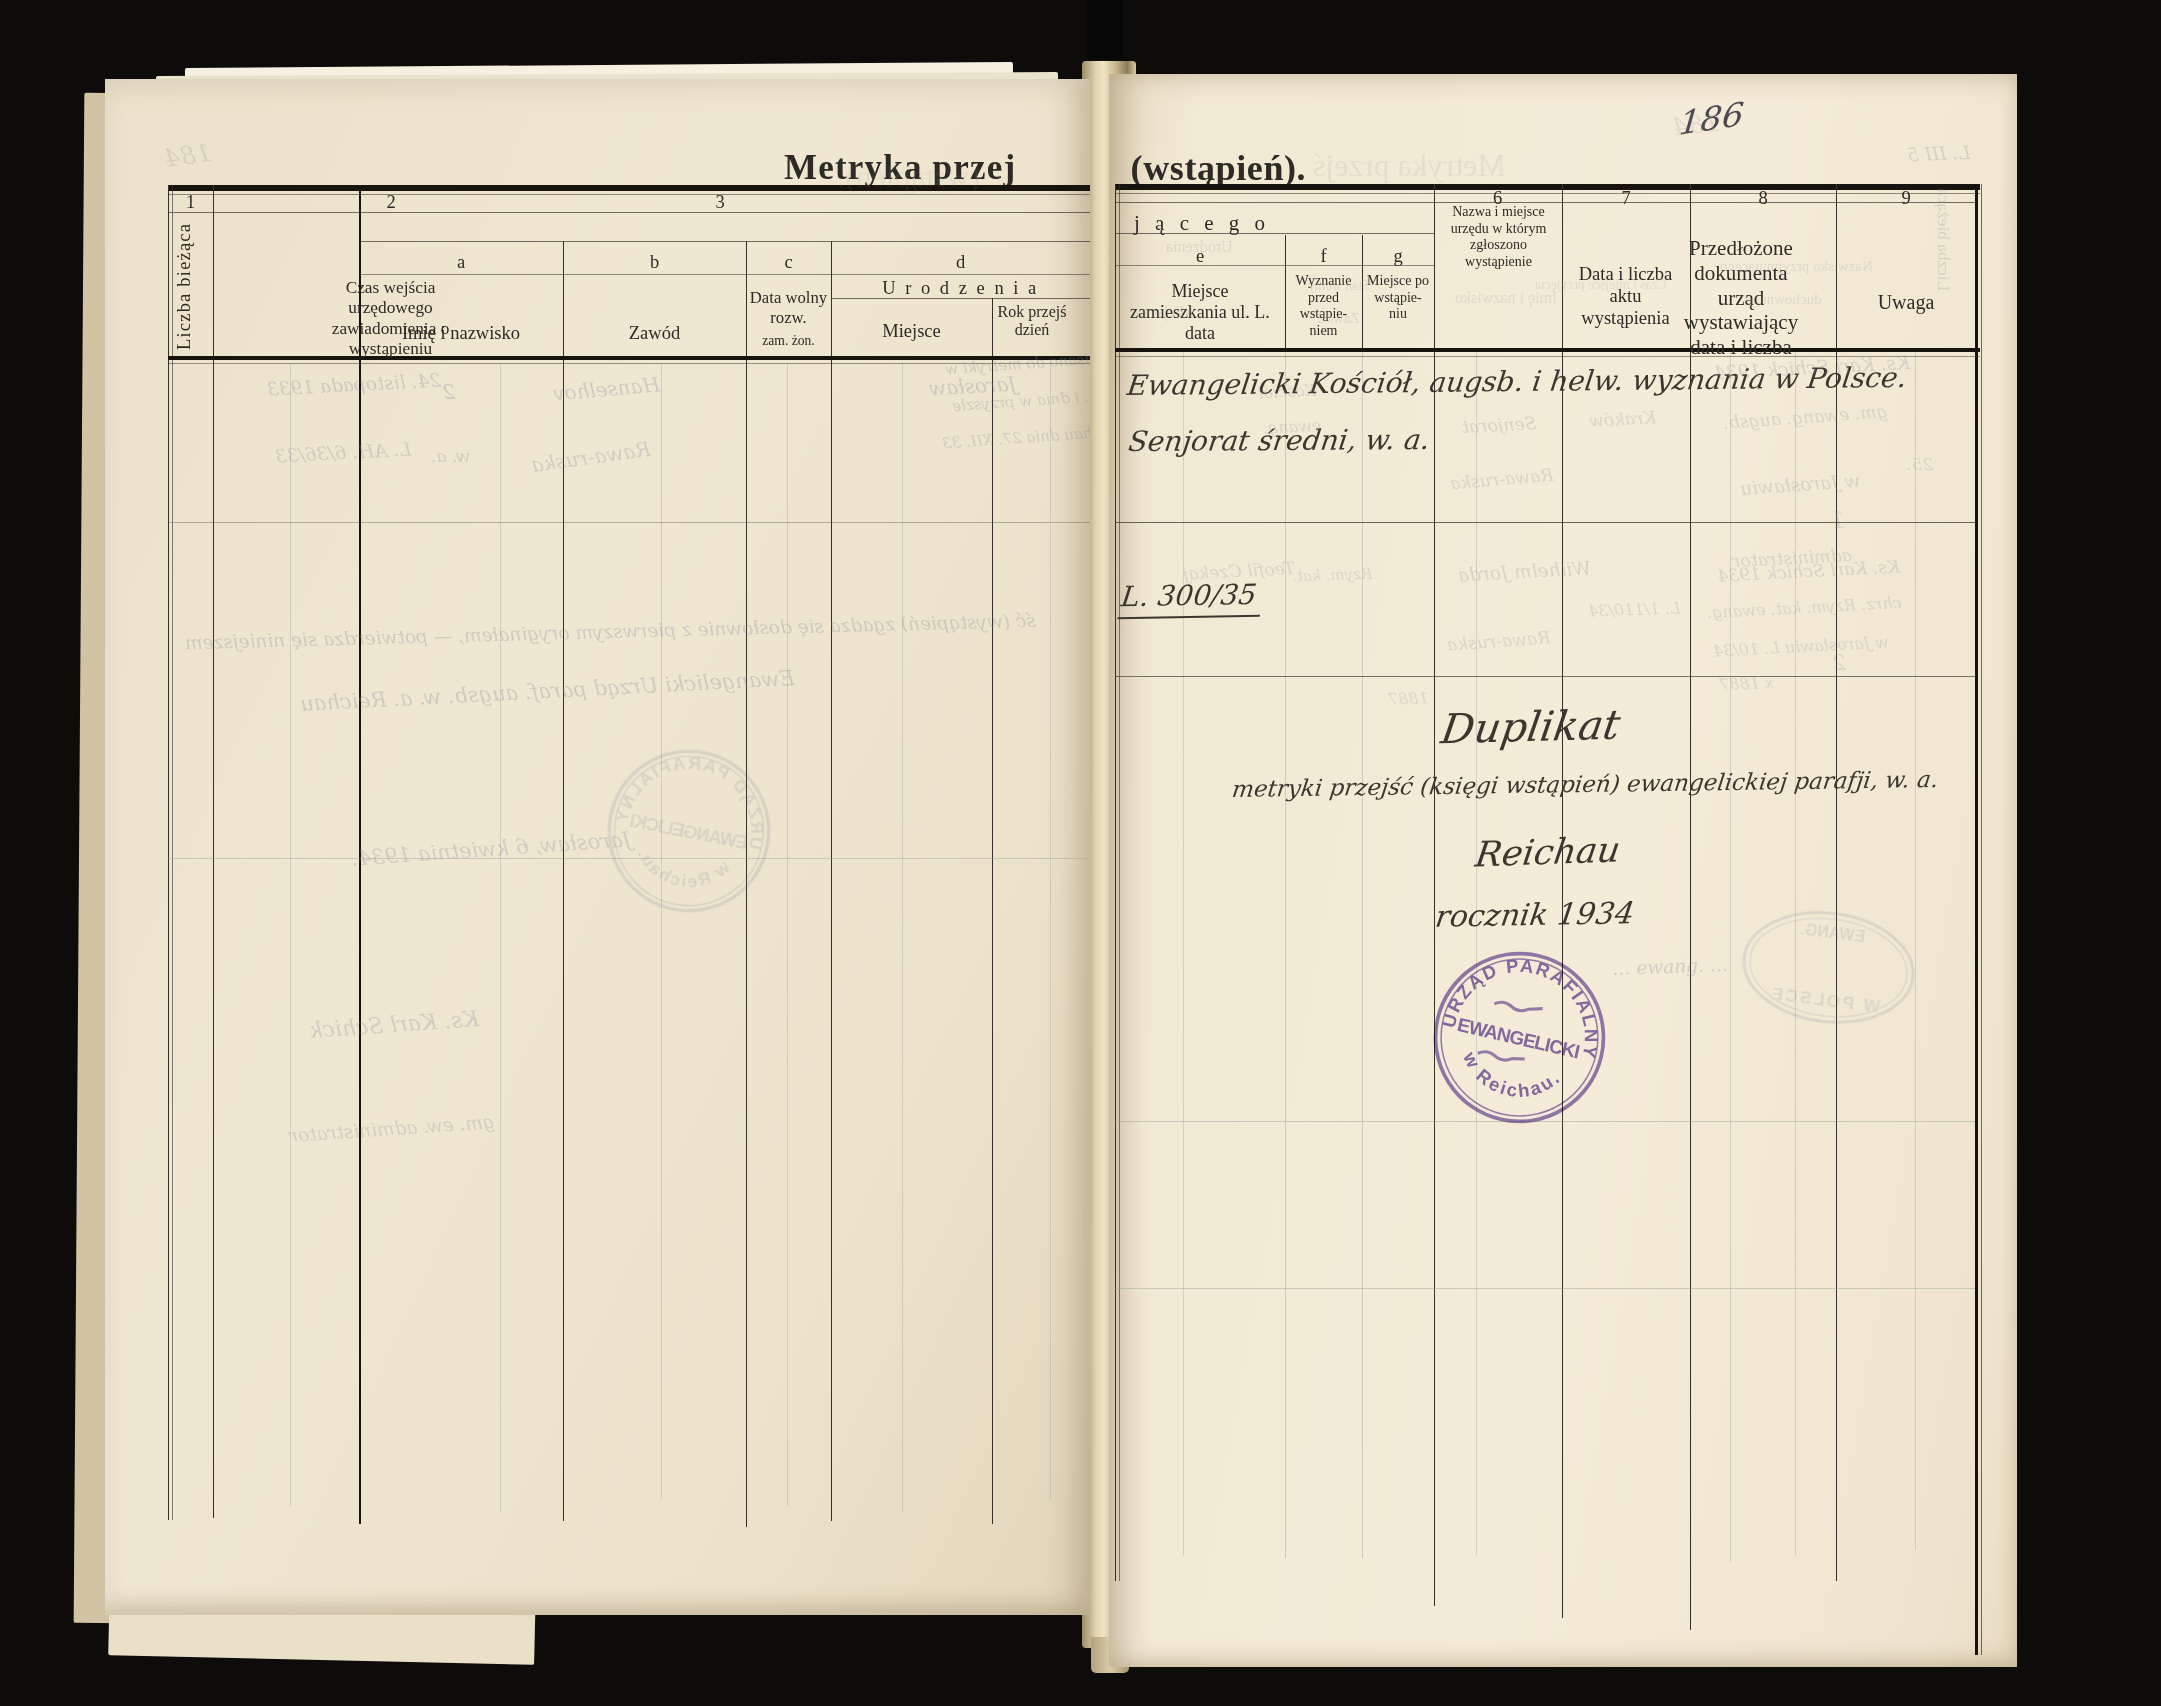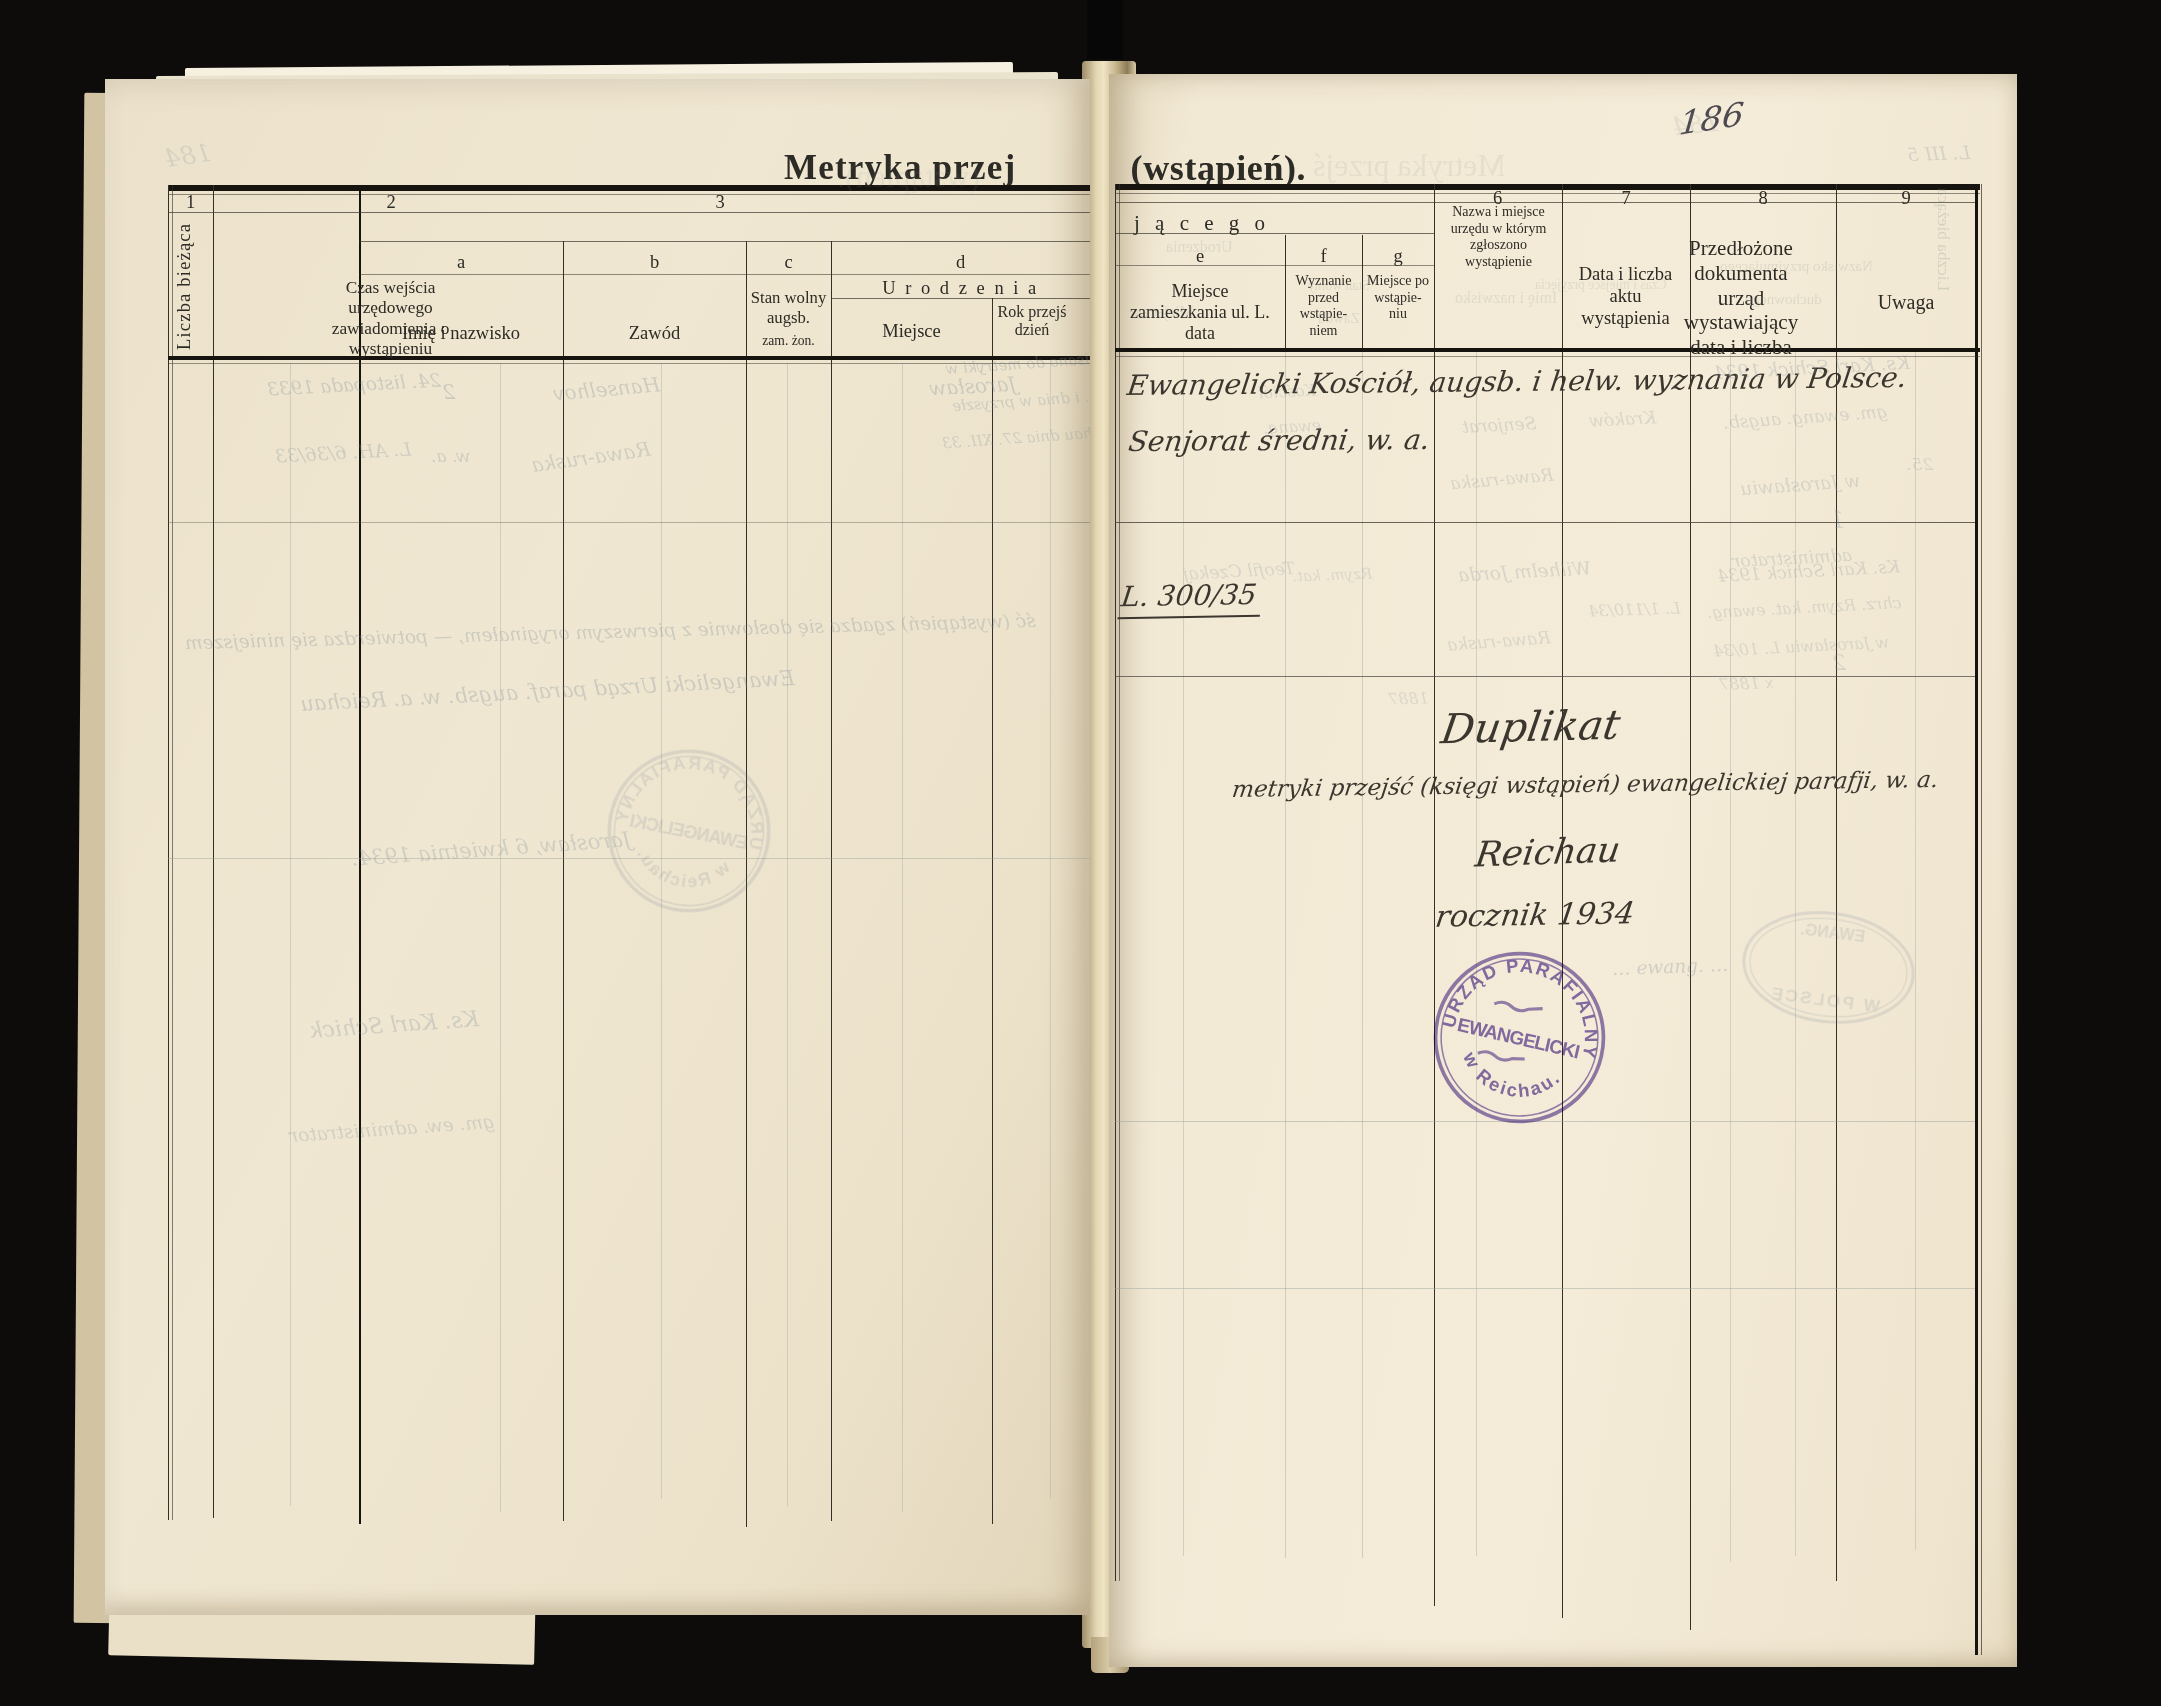--- a/index.html
+++ b/index.html
@@ -87,21 +87,21 @@
     <div class="pt lbl ctr" style="left:217px;top:199px;width:137px;">Czas wejścia urzędowego zawiadomienia o wystąpieniu</div>
 
 
     <div class="pt letter ctr" style="left:254px;top:173px;width:204px;">a</div>
     <div class="pt letter ctr" style="left:458px;top:173px;width:183px;">b</div>
     <div class="pt letter ctr" style="left:641px;top:173px;width:85px;">c</div>
     <div class="pt letter ctr" style="left:726px;top:173px;width:259px;">d</div>
 
     <div class="pt ctr" style="left:254px;top:244px;width:204px;font-size:18.5px;">Imię i nazwisko</div>
     <div class="pt ctr" style="left:458px;top:244px;width:183px;font-size:18.5px;">Zawód</div>
-    <div class="pt ctr" style="left:641px;top:209px;width:85px;font-size:16.7px;">Stan wolny augsb.</div>
+    <div class="pt ctr" style="left:641px;top:209px;width:85px;font-size:16.7px;">Data wolny rozw.</div>
     <div class="pt ctr" style="left:641px;top:254px;width:85px;font-size:13.6px;">zam. żon.</div>
     <div class="pt ctr" style="left:726px;top:199px;width:259px;font-size:18.5px;letter-spacing:2.5px;">U r o d z e n i a</div>
     <div class="pt ctr" style="left:726px;top:242px;width:161px;font-size:18.5px;">Miejsce</div>
     <div class="pt ctr" style="left:887px;top:224px;width:80px;font-size:16px;line-height:1.15;">Rok przejś dzień</div>
   <div class="ghost" style="left: 59px; top: 62px; font-size: 25px; opacity: 0.2; transform: scaleX(-1) rotate(8deg);">184</div>
       <div class="ghost gprint" style="left: 732px; top: 79px; font-size: 32px; opacity: 0.1; transform: scaleX(-1) rotate(0deg);">(wstąpień).</div>
       <div class="ghost" style="left: 840px; top: 275px; font-size: 15px; opacity: 0.3; transform: scaleX(-1) rotate(4deg);">Wypisano do metryki w</div>
       <div class="ghost" style="left: 847px; top: 312px; font-size: 15px; opacity: 0.28; transform: scaleX(-1) rotate(4deg);">niem. i dnia w przyszłe</div>
       <div class="ghost" style="left: 837px; top: 349px; font-size: 15px; opacity: 0.28; transform: scaleX(-1) rotate(4deg);">Reichau dnia 27. XII. 33</div>
       <div class="ghost" style="left: 824px; top: 295px; font-size: 20px; opacity: 0.3; transform: scaleX(-1) rotate(3deg);">Jarosław</div>

